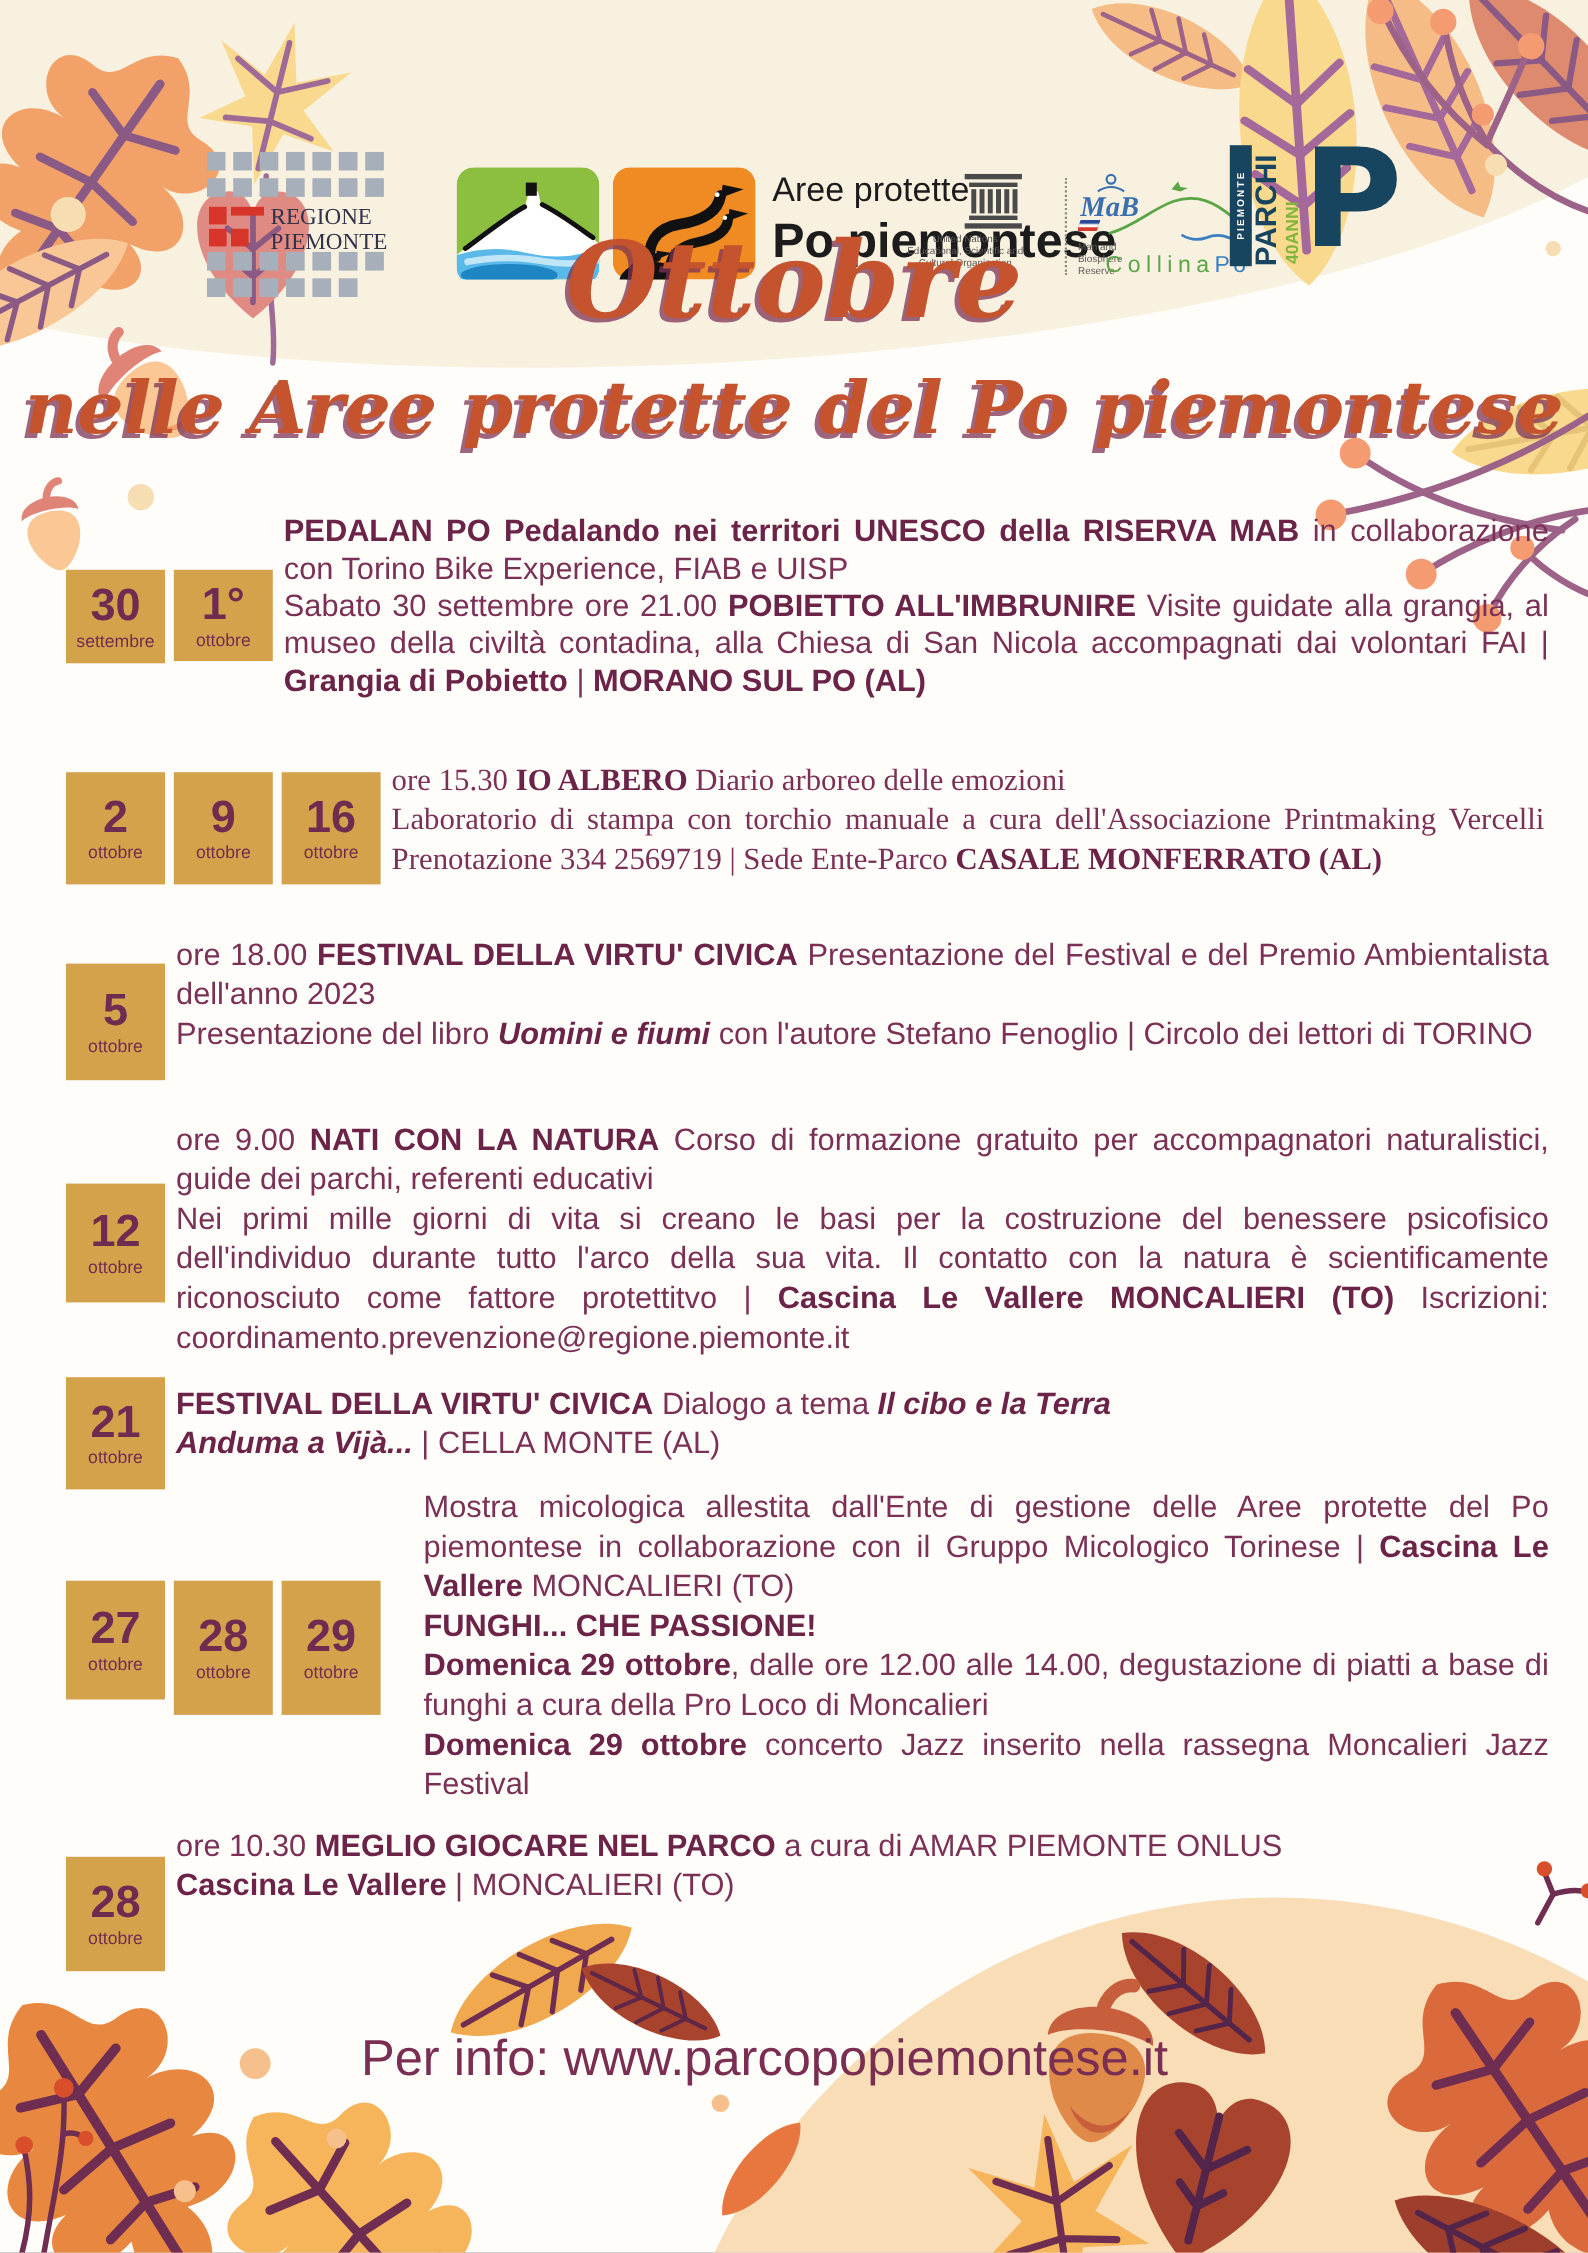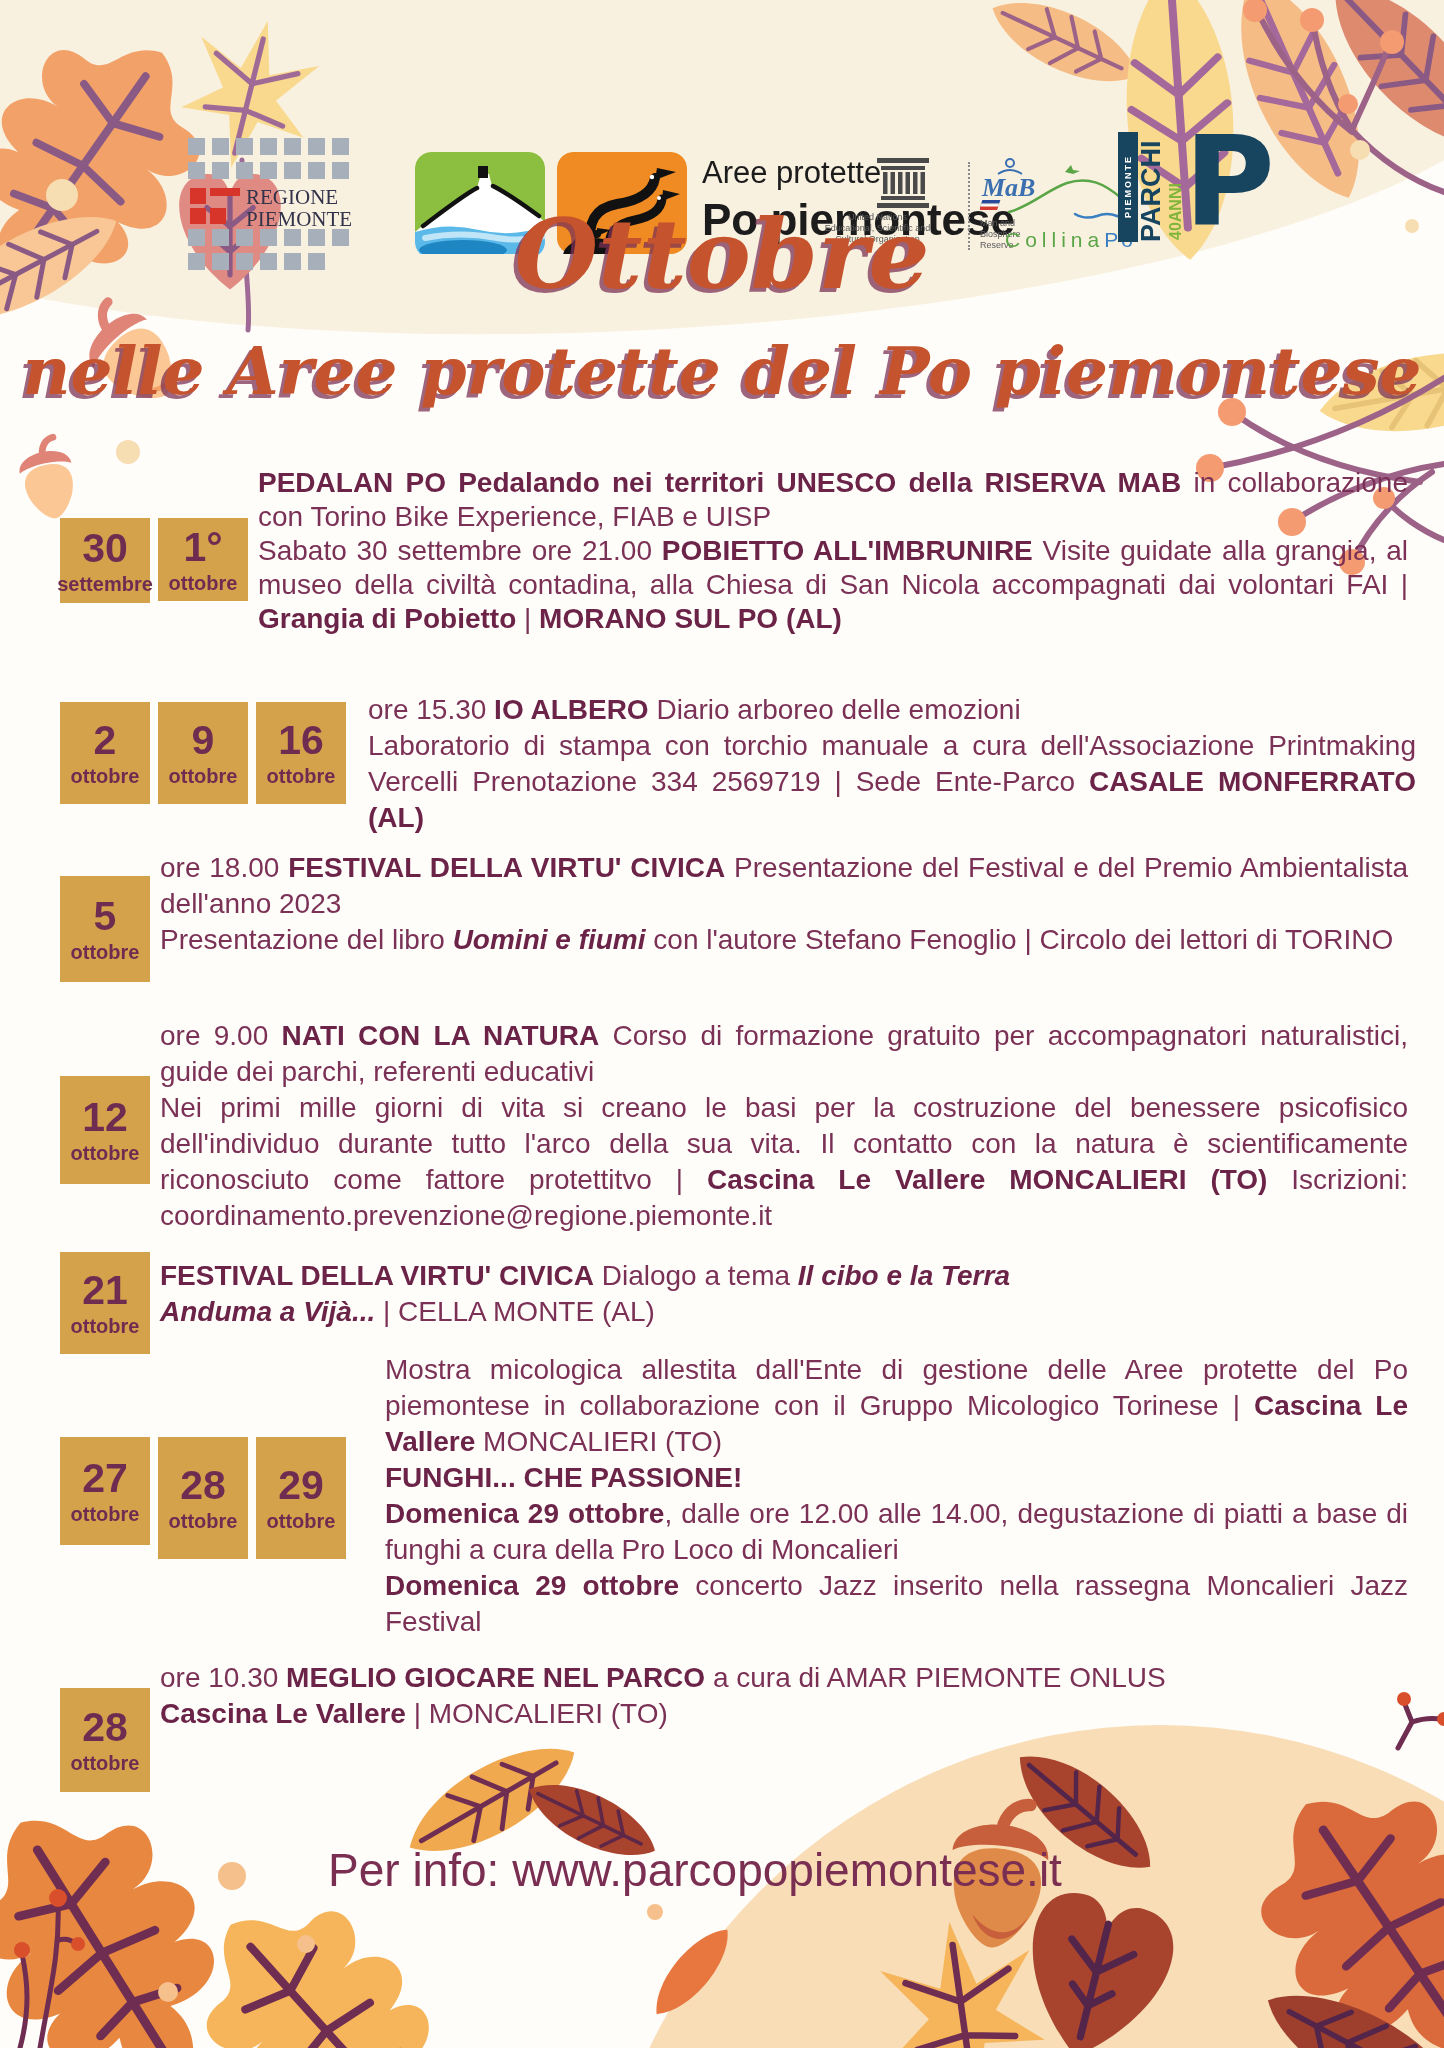--- a/index.html
+++ b/index.html
@@ -44,21 +44,21 @@
     font-family:"DejaVu Serif",serif;font-style:italic;font-weight:bold;color:#c5532d;
     text-shadow:-4px 4px 0 rgba(124,50,84,0.75);}
   .title1{top:198px;font-size:96px;}
   .title2{top:332px;font-size:66px;}
 
   
   .event{position:absolute;left:60px;width:1350px;}
   .badge{position:absolute;width:90px;background:#d5a24c;color:#6e2d50;
          display:flex;flex-direction:column;align-items:center;justify-content:center;}
   .badge .day{font-size:41px;font-weight:bold;line-height:1;}
-  .badge .month{font-size:20px;font-weight:bold;line-height:1;margin-top:5px;}
+  .badge .month{font-size:16px;font-weight:normal;line-height:1;margin-top:5px;}
   .etext{position:absolute;top:0;font-size:28px;line-height:36px;color:#7b3156;}
   .etext p{margin:0;text-align:justify;}
   .etext .b{font-weight:bold;color:#6b2348;}
   .etext .bi{font-weight:bold;font-style:italic;color:#6b2348;}
   .e1 .etext{line-height:34px;}
 
   
   .footer{position:absolute;left:0;top:1843px;width:1390px;text-align:center;
           font-size:46px;color:#7a2f52;}
 </style>
@@ -365,21 +365,21 @@
         <span class="month">ottobre</span>
       </div>
       <div class="badge" style="left:98px;top:10px;height:102px;">
         <span class="day">9</span>
         <span class="month">ottobre</span>
       </div>
       <div class="badge" style="left:196px;top:10px;height:102px;">
         <span class="day">16</span>
         <span class="month">ottobre</span>
       </div>
-      <div class="etext" style="left:308px;width:1048px;">
+      <div class="etext" style="left:296px;width:1048px;font-family:Liberation Serif, serif;">
         <p class="para"><span>ore 15.30 </span><span class="b">IO ALBERO</span><span> Diario arboreo delle emozioni</span></p>
         <p class="para"><span>Laboratorio di stampa con torchio manuale a cura dell'Associazione Printmaking Vercelli Prenotazione 334 2569719 | Sede Ente-Parco </span><span class="b">CASALE MONFERRATO (AL)</span></p>
       </div>
     </div>
 
     <div class="event" style="top:850px;">
       <div class="badge" style="left:0;top:26px;height:106px;">
         <span class="day">5</span>
         <span class="month">ottobre</span>
       </div>

